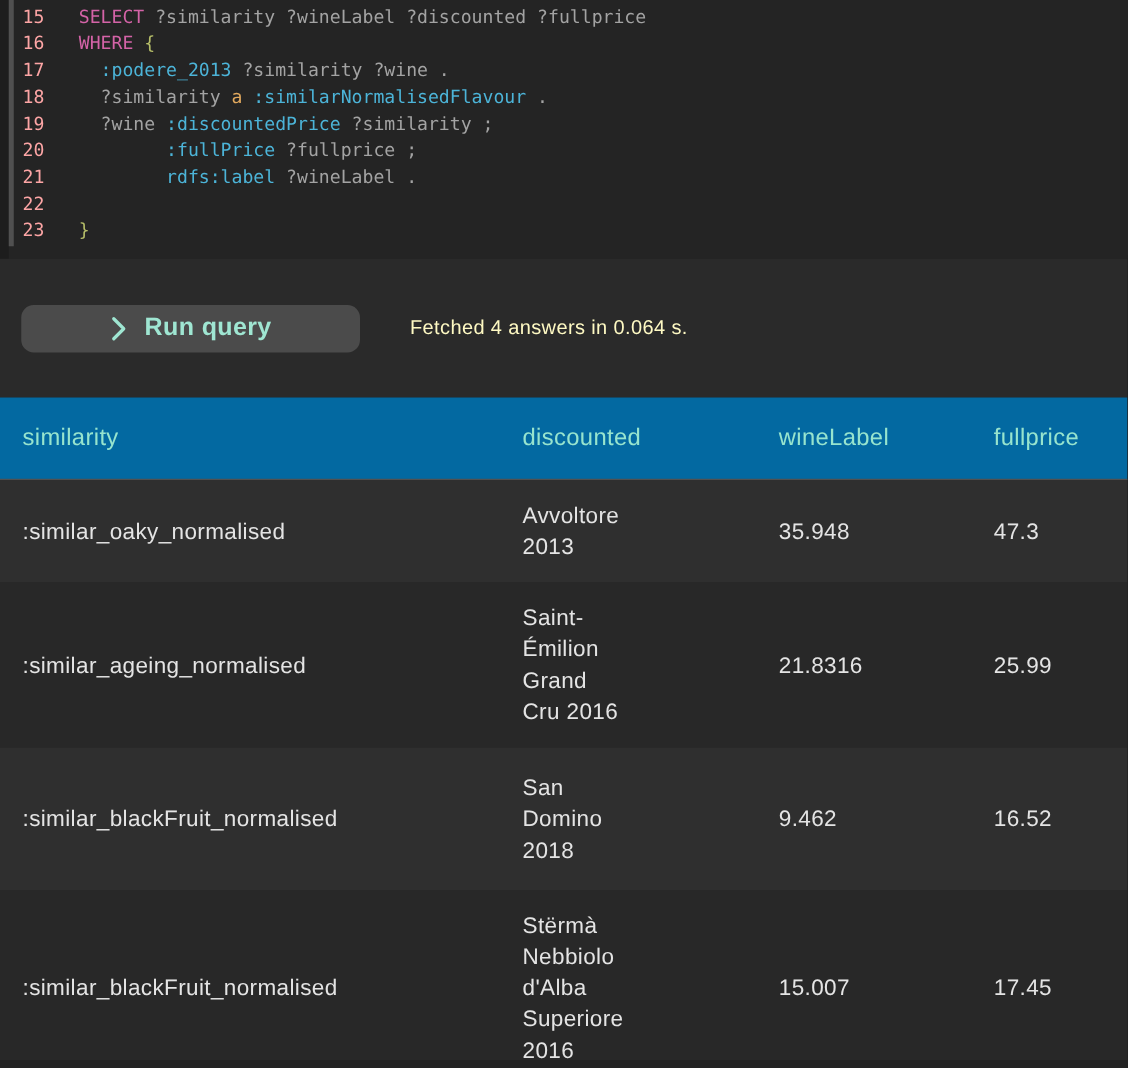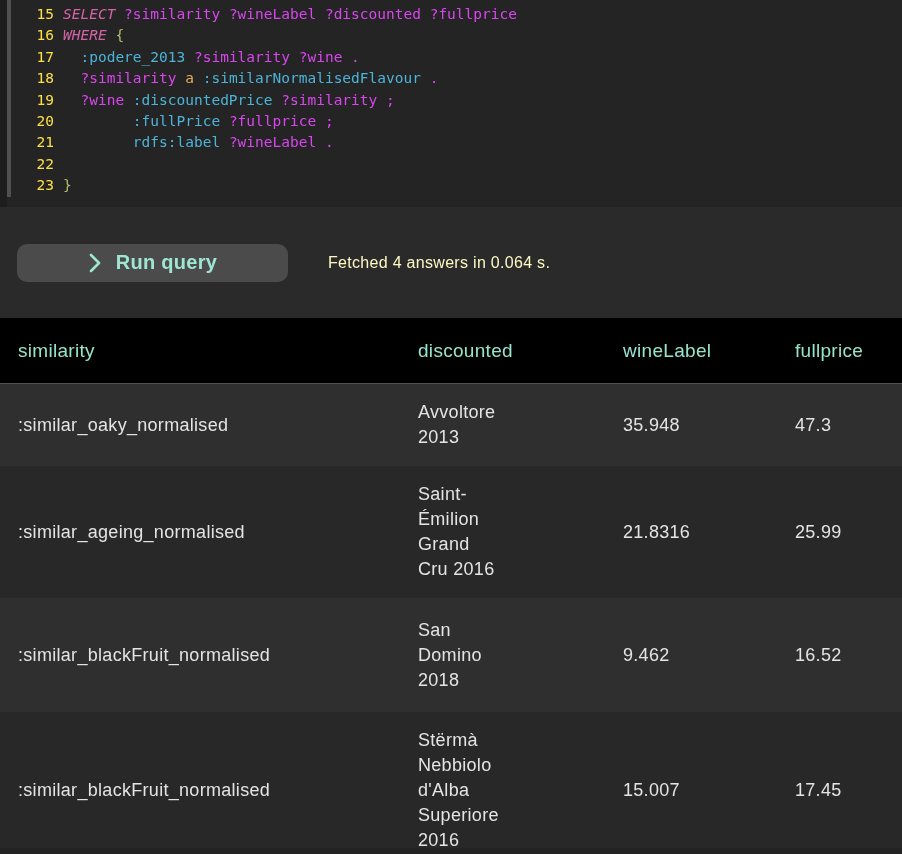--- a/index.html
+++ b/index.html
@@ -10,40 +10,40 @@
   
   .editor {
     position:relative; width:902px; height:207px; background:#242424;
     font-family:"DejaVu Sans Mono", monospace; font-size:14.5px; line-height:21.4px;
     padding-top:4px; overflow:hidden;
   }
   .editor .edge-dark  { position:absolute; left:0; top:0; width:7px;  height:207px; background:#1d1d1d; }
   .editor .edge-gray  { position:absolute; left:7px; top:0; width:4px; height:197px; background:#505050; }
   .code-line { white-space:pre; }
   .lineno { display:inline-block; width:36px; margin-left:18px; margin-right:9px;
-            text-align:right; color:#fde047; }
-  .tk-plain { color:#d946ef;text-align:center; }
-  .tk-kw    { color:#d463a7;font-style:italic; }
+            color:#fca5a5; }
+  .tk-plain { color:#a3a3a3;text-align:center; }
+  .tk-kw    { color:#d463a7; }
   .tk-iri   { color:#4cb4d8; }
   .tk-atom  { color:#e2a95e; }
   .tk-brace { color:#b5bd68; }
 
   
   .toolbar { width:902px; height:111px; background:#2a2a2a; display:flex; align-items:center;
              padding-left:17px; }
   .run-btn { width:271px; height:38px; background:#4b4b4b; border:none; border-radius:10px;
              display:flex; align-items:center; justify-content:center; gap:14px; cursor:pointer; }
   .run-btn svg { display:block; }
   .run-label { color:#9fe6d2; font-size:20px; font-weight:700; letter-spacing:0.3px; }
   .status { color:#fef9c3; font-size:16px; font-weight:500; letter-spacing:0.3px; margin-left:40px; }
 
   
   .grid-cols { display:grid; grid-template-columns:400px 205px 172px 1fr; align-items:center;
                padding-left:18px; padding-right:16px; }
-  .thead { width:902px; height:66px; background:#000000; border-bottom:1px solid #515151; }
+  .thead { width:902px; height:66px; background:#0369a1; border-bottom:1px solid #515151; }
   .thead .th { color:#97e4ce; font-size:19px; font-weight:500; letter-spacing:0.3px; }
   .result-row { width:902px; font-size:18px; line-height:25px; color:#e4e4e4;
                 letter-spacing:0.3px; padding-top:16px; padding-bottom:16px; }
   .result-row:nth-of-type(odd)  { background:#2f2f2f; }
   .result-row:nth-of-type(even) { background:#282828; }
   .result-row:nth-of-type(3) { min-height:114px; }
   .cell-winelabel { white-space:pre-line; }
   .bottom-strip { position:absolute; left:0; bottom:0; width:902px; height:6px;
                   background:#232323; z-index:5; }
 </style>

